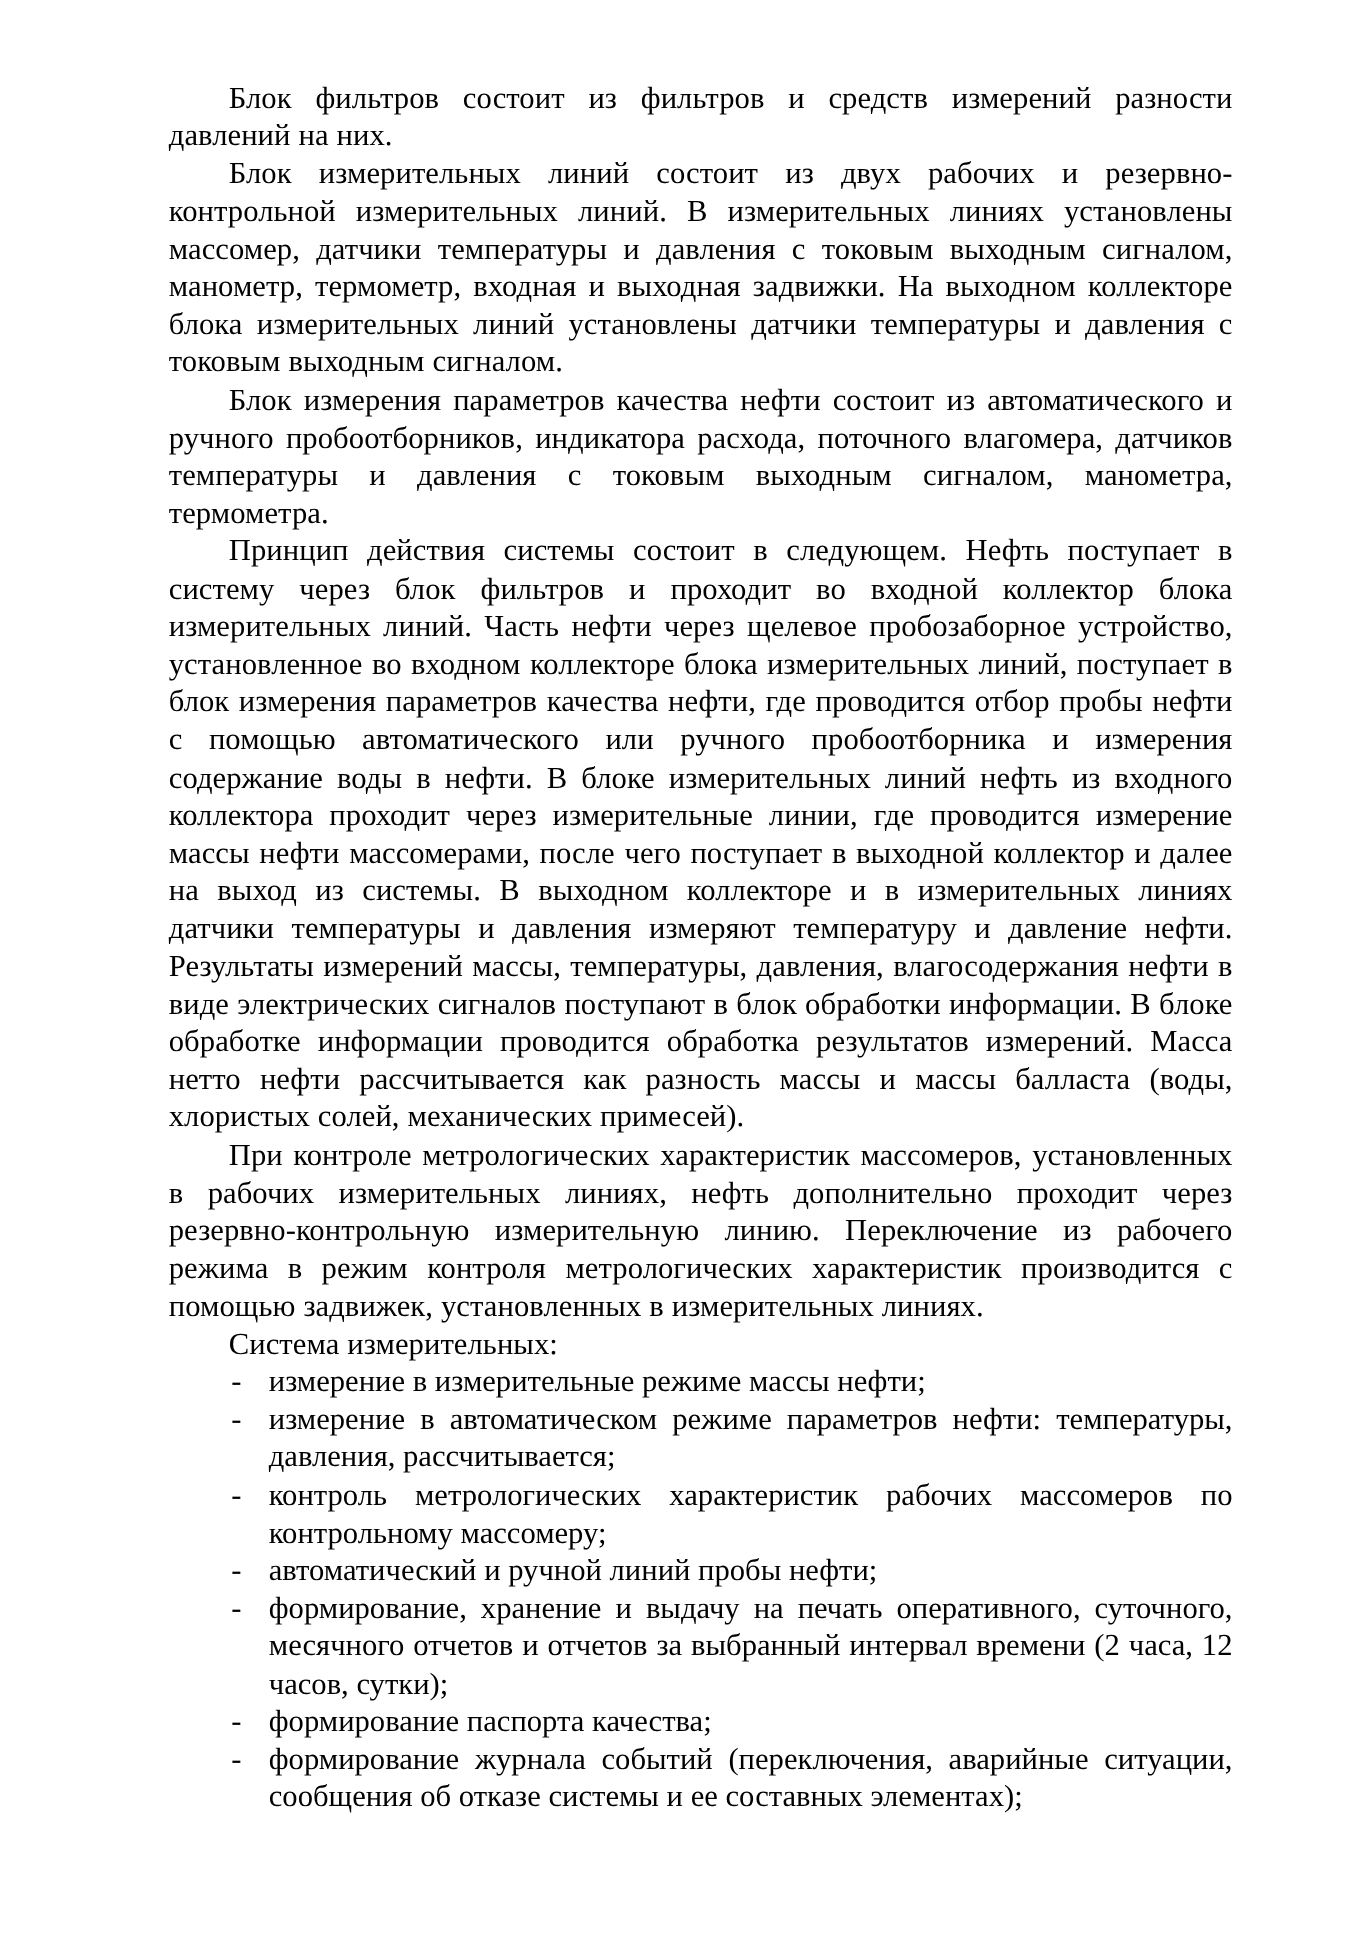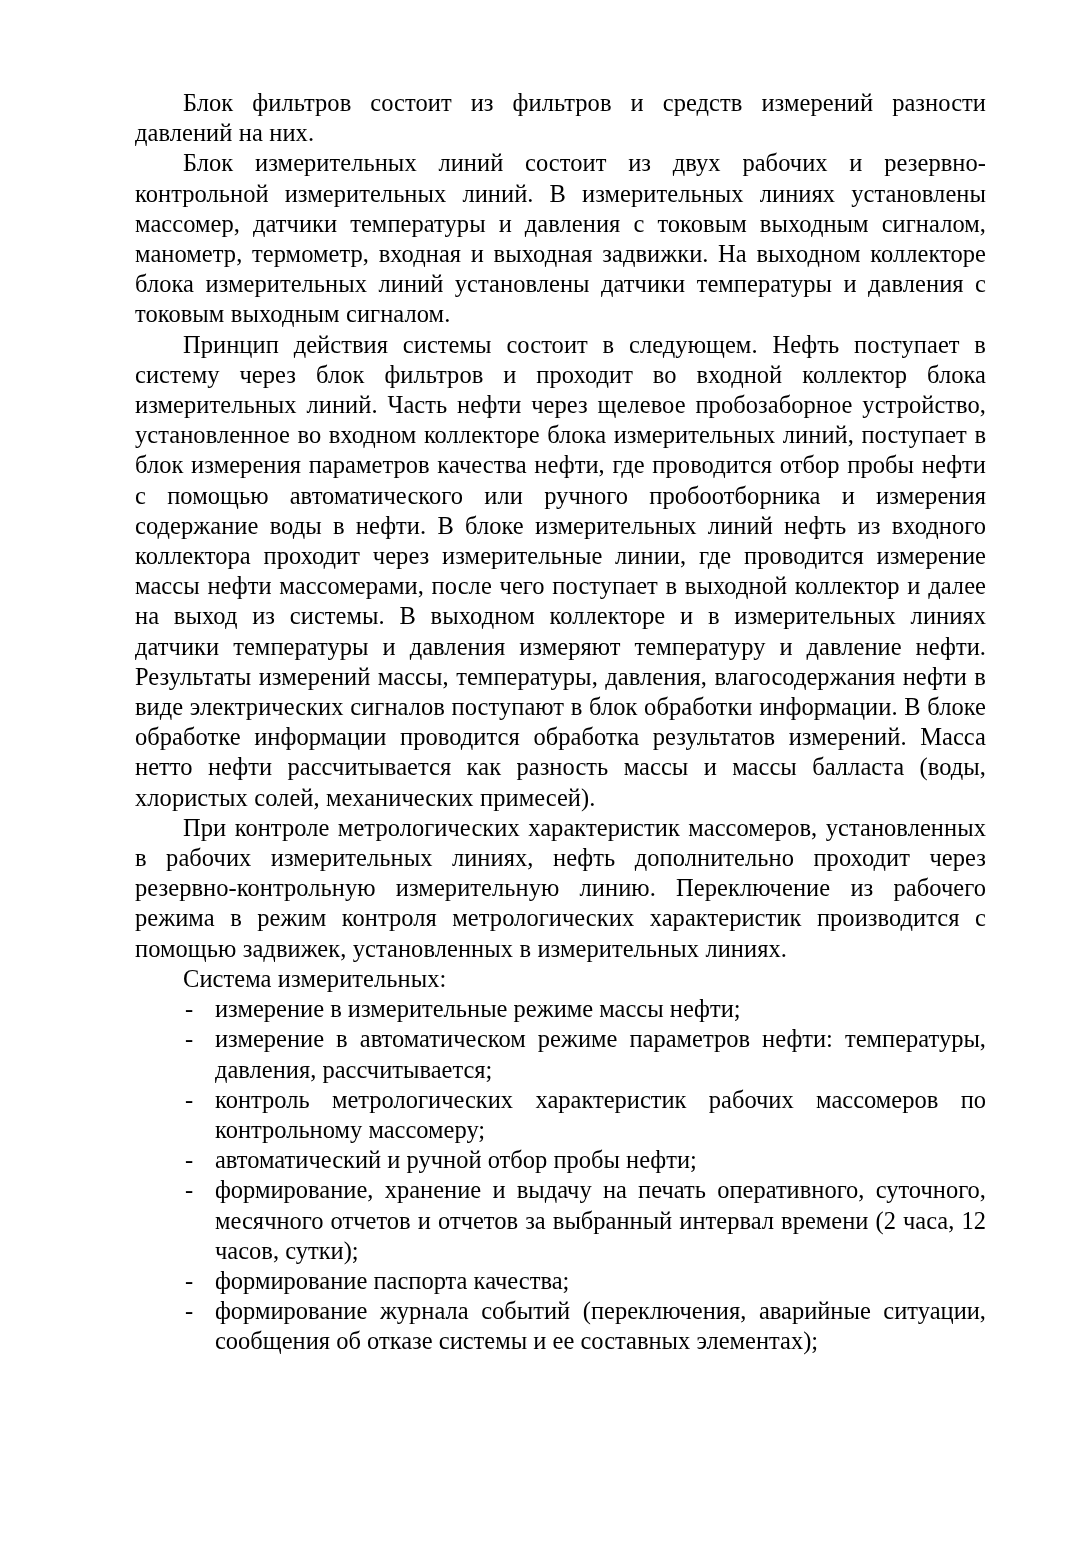--- a/index.html
+++ b/index.html
@@ -13,21 +13,21 @@
     overflow: hidden;
     font-family: "Liberation Serif", "DejaVu Serif", serif;
     color: #000000;
   }
   #page {
     position: relative;
     width: 1086px;
     height: 1560px;
     background: #ffffff;
     box-sizing: border-box;
-    padding: 88px 100px 0 135px;
+    padding: 64px 100px 0 135px;
   }
   .doc-body {
     width: 851px;
   }
   p.para {
     margin: 0;
     text-indent: 48px;
     text-align: justify;
     text-justify: inter-word;
     font-size: 24.5px;
@@ -68,20 +68,21 @@
 <body>
 
 <div id="page">
   <div class="doc-body">
 
     <p class="para">Блок фильтров состоит из фильтров и средств измерений разности давлений на них.</p>
 
     <p class="para">Блок измерительных линий состоит из двух рабочих и резервно-контрольной измерительных линий. В измерительных линиях установлены массомер, датчики температуры и давления с токовым выходным сигналом, манометр, термометр, входная и выходная задвижки. На выходном коллекторе блока измерительных линий установлены датчики температуры и давления с токовым выходным сигналом.</p>
 
 
+    <p class="para">Блок измерения параметров качества нефти состоит из автоматического и ручного пробоотборников, индикатора расхода, поточного влагомера, датчиков температуры и давления с токовым выходным сигналом, манометра, термометра.</p>
 
 
     <p class="para">Принцип действия системы состоит в следующем. Нефть поступает в систему через блок фильтров и проходит во входной коллектор блока измерительных линий. Часть нефти через щелевое пробозаборное устройство, установленное во входном коллекторе блока измерительных линий, поступает в блок измерения параметров качества нефти, где проводится отбор пробы нефти с помощью автоматического или ручного пробоотборника и измерения содержание воды в нефти. В блоке измерительных линий нефть из входного коллектора проходит через измерительные линии, где проводится измерение массы нефти массомерами, после чего поступает в выходной коллектор и далее на выход из системы.  В выходном коллекторе и в измерительных линиях датчики температуры и давления измеряют температуру и давление нефти. Результаты измерений массы, температуры, давления, влагосодержания нефти в виде электрических сигналов поступают в блок обработки информации. В блоке обработке информации проводится обработка результатов измерений. Масса нетто нефти рассчитывается как разность массы и массы балласта (воды, хлористых солей, механических примесей).</p>
 
     <p class="para">При контроле метрологических характеристик массомеров, установленных в рабочих измерительных линиях, нефть дополнительно проходит через резервно-контрольную измерительную линию. Переключение из рабочего режима в режим контроля метрологических характеристик производится с помощью задвижек, установленных в измерительных линиях.</p>
 
     <p class="para">Система измерительных:</p>
 
     <ul class="bullets">
       <li>
@@ -91,21 +92,21 @@
       <li>
         <span class="dash">-</span>
         <span class="li-text">измерение в автоматическом режиме параметров нефти: температуры, давления, рассчитывается;</span>
       </li>
       <li>
         <span class="dash">-</span>
         <span class="li-text">контроль метрологических характеристик рабочих массомеров по контрольному массомеру;</span>
       </li>
       <li>
         <span class="dash">-</span>
-        <span class="li-text">автоматический и ручной отбор пробы нефти;</span>
+        <span class="li-text">автоматический и ручной линий пробы нефти;</span>
       </li>
       <li>
         <span class="dash">-</span>
         <span class="li-text">формирование, хранение и выдачу на печать оперативного, суточного, месячного отчетов и отчетов за выбранный интервал времени (2 часа, 12 часов, сутки);</span>
       </li>
       <li>
         <span class="dash">-</span>
         <span class="li-text">формирование паспорта качества;</span>
       </li>
       <li>

